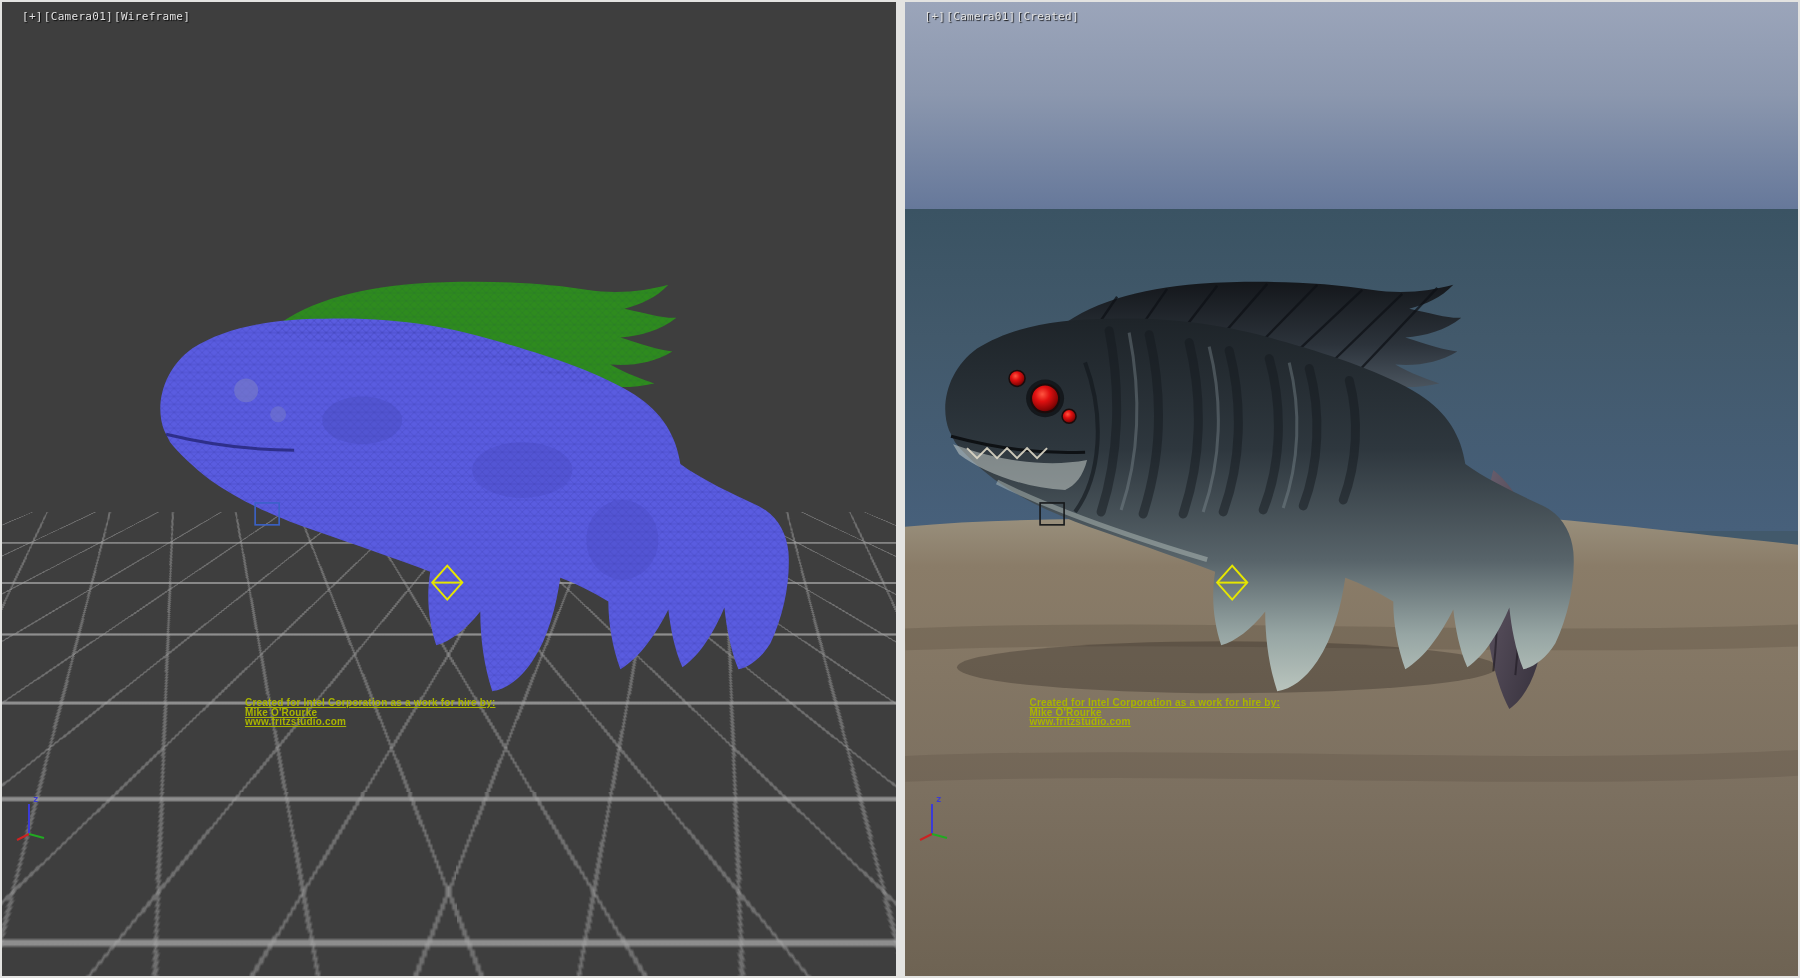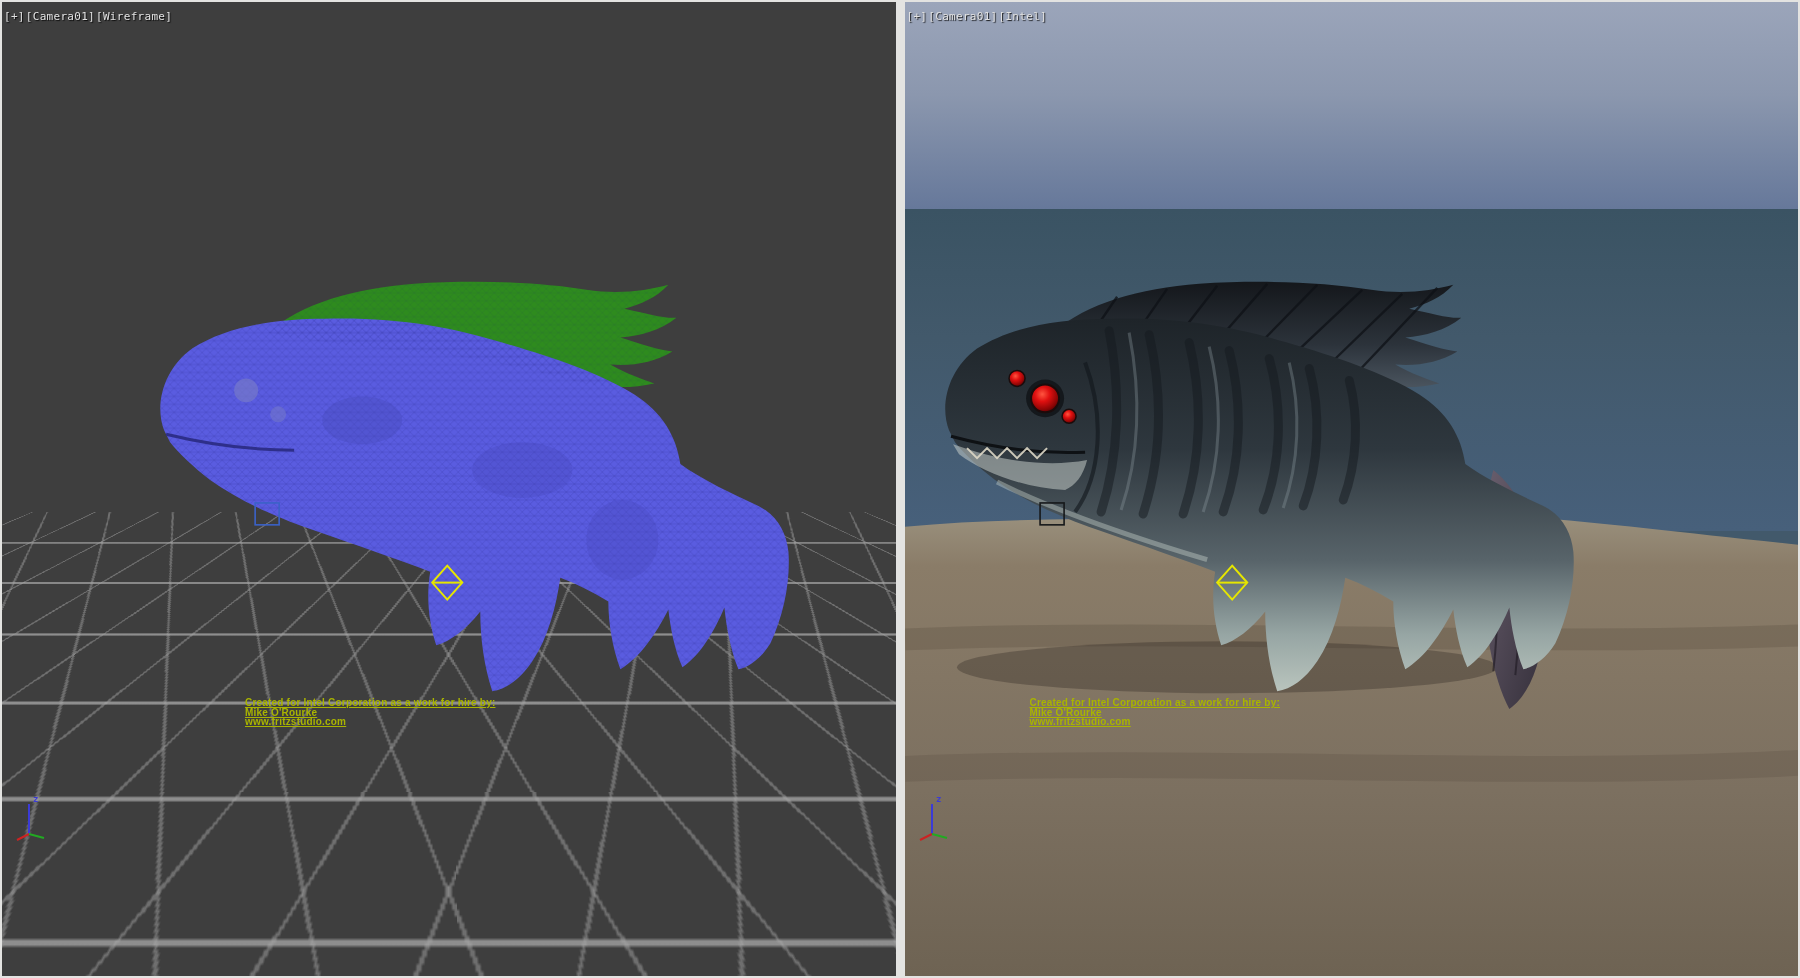--- a/index.html
+++ b/index.html
@@ -2,21 +2,21 @@
 <html><head>
 <meta charset="utf-8">
 <style>
   html,body{margin:0;padding:0;background:#8f8f8f;}
   .stage{position:relative;width:1800px;height:978px;display:flex;gap:9px;padding:2px;
          box-sizing:border-box;background:#e3e3e1;}
   .viewport{position:relative;flex:1;overflow:hidden;}
   .viewport.left{background:#3e3e3e;}
   .viewport.right{background:#42596b;}
 
-  .vp-label{position:absolute;top:8px;left:2px;z-index:40;
+  .vp-label{position:absolute;top:8px;left:20px;z-index:40;
             font:11px "DejaVu Sans Mono",monospace;color:#e2e2e2;
             text-shadow:1px 1px 1px rgba(0,0,0,.85);letter-spacing:.3px;white-space:nowrap;}
   .vp-label span{cursor:pointer;margin-right:1px;}
 
   
   .wire-grid{position:absolute;left:-35%;top:52.4%;width:170%;height:80%;z-index:5;
     background-image:
       repeating-linear-gradient(0deg,  rgba(168,168,168,.75) 0 1.6px, transparent 1.6px 52px),
       repeating-linear-gradient(63deg, rgba(150,150,150,.55) 0 1.6px, transparent 1.6px 56px),
       repeating-linear-gradient(-63deg,rgba(150,150,150,.55) 0 1.6px, transparent 1.6px 56px);
@@ -116,21 +116,21 @@
       <text x="19" y="12" fill="#3b3bd6">z</text>
     </svg>
   </section>
 
   <section class="viewport right">
 
     <div class="sky"></div>
     <div class="sea"></div>
 
     <div class="vp-label">
-      <span>[+]</span><span>[Camera01]</span><span>[Intel]</span>
+      <span>[+]</span><span>[Camera01]</span><span>[Created]</span>
     </div>
 
     <svg class="scene" viewBox="0 0 893 978" preserveAspectRatio="none">
       <defs>
         <linearGradient id="bodyGradR" x1="0" y1="0" x2="0" y2="1">
           <stop offset="0%" stop-color="#1e2429"></stop>
             <stop offset="35%" stop-color="#2e373e"></stop>
           <stop offset="65%" stop-color="#58646a"></stop>
             <stop offset="85%" stop-color="#97a6a4"></stop>
           <stop offset="100%" stop-color="#b9c4bd"></stop>

